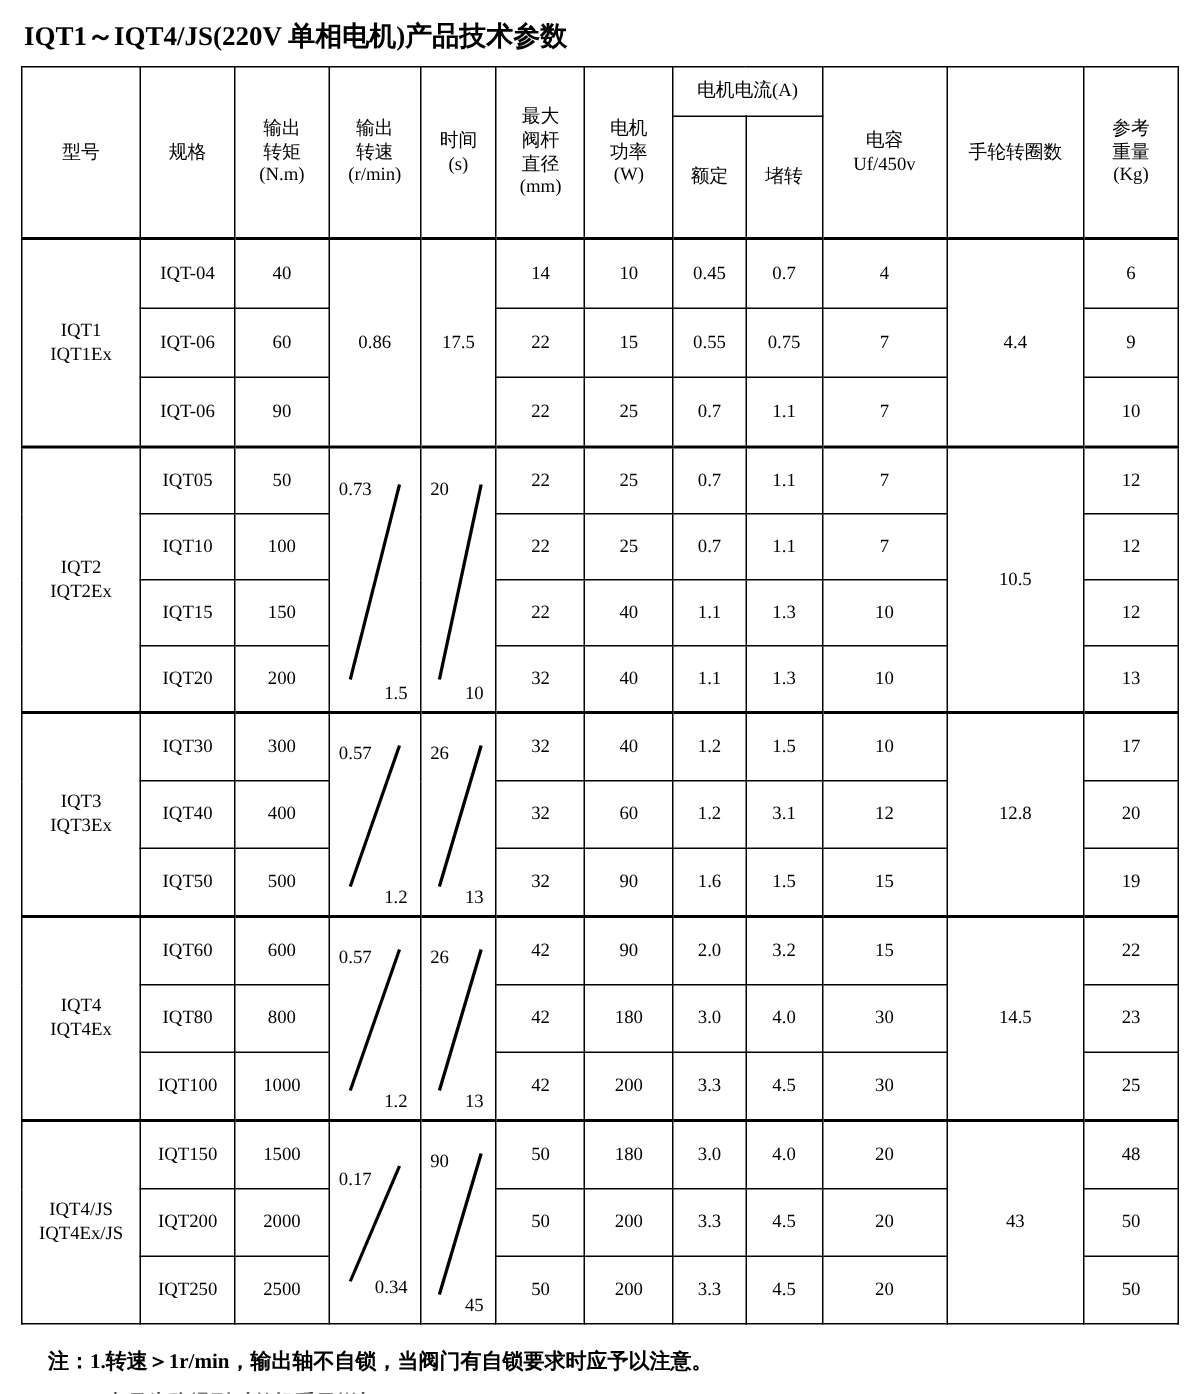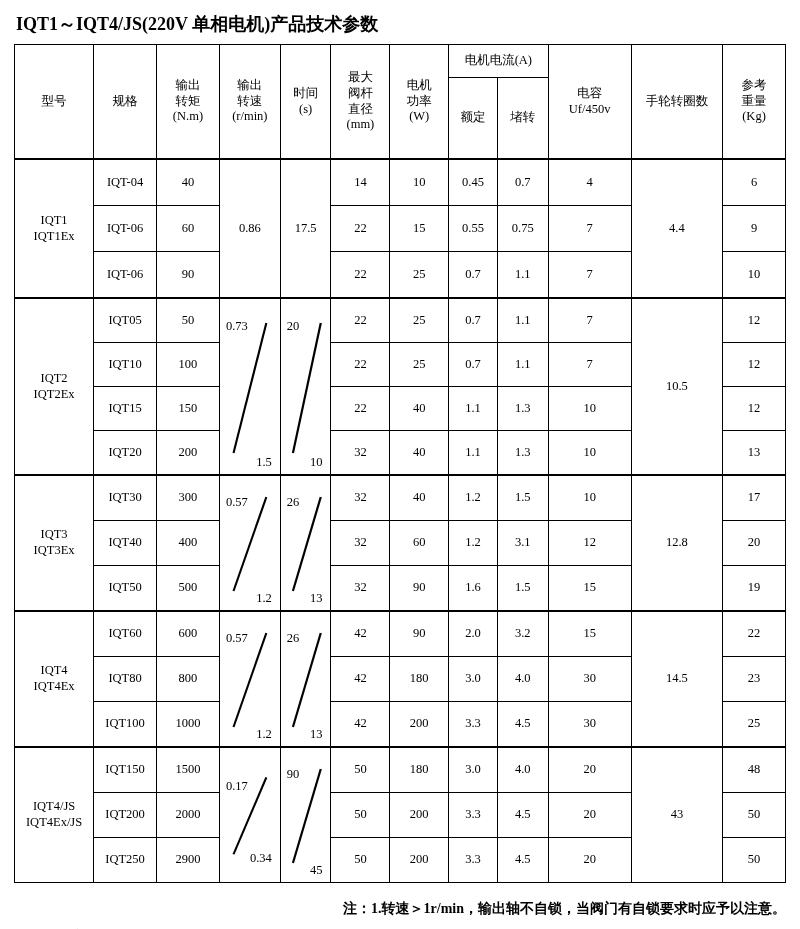--- a/index.html
+++ b/index.html
@@ -78,21 +78,21 @@
     right: 8px;
     bottom: 2px;
     font-size: 12.5px;
   }
   .notes {
     margin-top: 12px;
     font-size: 14px;
     line-height: 2.0;
     font-weight: bold;
   }
-  .notes .n1 { margin-left: 18px; text-align: right; }
+  .notes .n1 { margin-left: 18px; }
   .notes .n2 { margin-left: 46px; }
   .vsplit { padding: 0 !important; }
 </style>
 </head>
 <body>
 
 <div class="page">
 
   <div class="doc-title">IQT1～IQT4/JS(220V 单相电机)产品技术参数</div>
 
@@ -420,21 +420,21 @@
       <td>2000</td>
       <td>50</td>
       <td>200</td>
       <td>3.3</td>
       <td>4.5</td>
       <td>20</td>
       <td>50</td>
     </tr>
     <tr>
       <td style="height:44px">IQT250</td>
-      <td>2900</td>
+      <td>2500</td>
       <td>50</td>
       <td>200</td>
       <td>3.3</td>
       <td>4.5</td>
       <td>20</td>
       <td>50</td>
     </tr>
 
   </tbody>
     </table>

